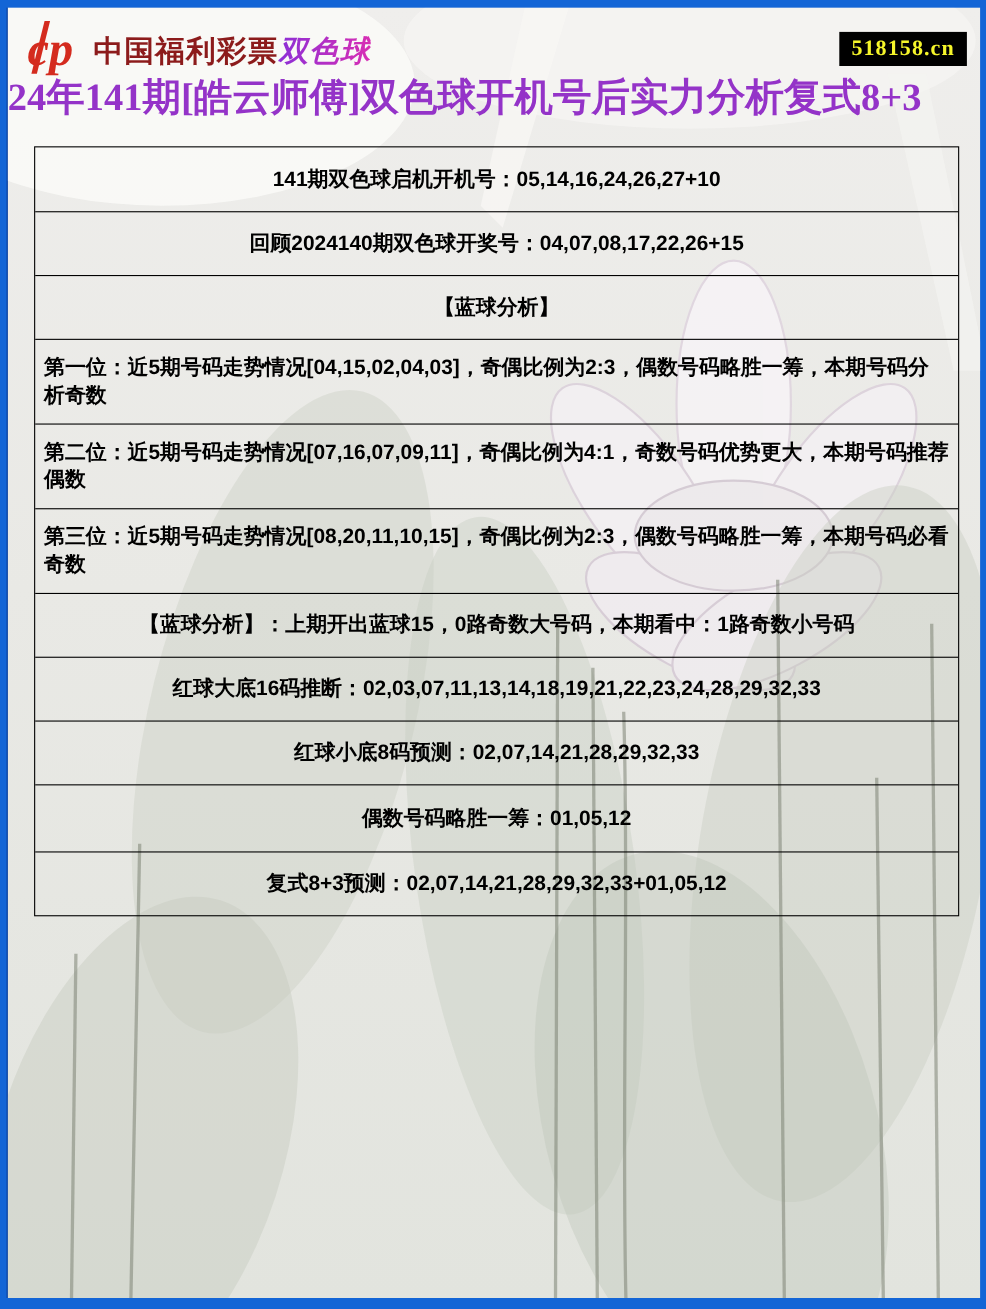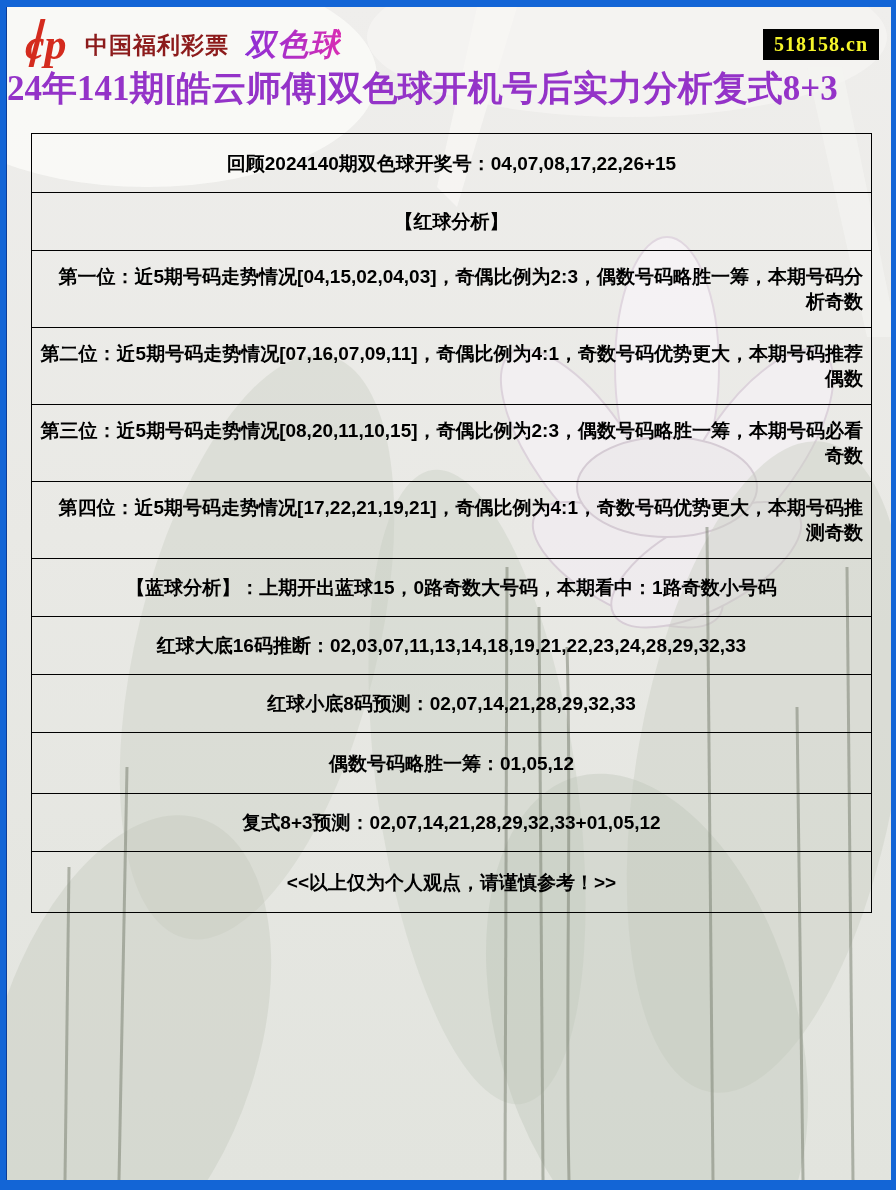--- a/index.html
+++ b/index.html
@@ -15,23 +15,23 @@
     border-left:1px solid #0c3c96;
     overflow:hidden;
   }
   svg.bg{position:absolute;top:0;left:0;z-index:0;}
   .content{position:absolute;top:0;left:0;right:0;bottom:0;z-index:1;}
 
   
   .header{position:absolute;top:6px;left:0;right:0;height:62px;}
   .logo{position:absolute;left:18px;top:4px;display:flex;align-items:center;}
   .logo-icon{display:inline-block;margin-right:8px;}
-  .brand{font-size:23px;font-weight:bold;color:#8c1b1b;letter-spacing:1px;}
-  .product{font-size:31px;font-weight:bold;font-style:italic;color:#a832d8;
-    margin-left:16px;letter-spacing:1px;
+  .brand{font-size:27px;font-weight:bold;color:#8c1b1b;letter-spacing:1px;}
+  .product{font-size:27px;font-weight:bold;font-style:italic;color:#a832d8;
+    margin-left:0;letter-spacing:1px;
     background:linear-gradient(90deg,#8c2fd6,#d82fb4);
     -webkit-background-clip:text;background-clip:text;-webkit-text-fill-color:transparent;}
   .badge{
     position:absolute;right:12px;top:16px;width:116px;height:31px;
     background:#000;color:#f5f52a;font-size:20px;font-weight:bold;
     font-family:"Liberation Serif",serif;
     display:flex;align-items:center;justify-content:center;letter-spacing:1px;
   }
 
   
@@ -46,21 +46,21 @@
     position:absolute;left:24px;top:126px;width:841px;
     border:1px solid #000;box-sizing:border-box;
   }
   .row{
     box-sizing:border-box;border-top:1px solid #000;
     display:flex;align-items:center;justify-content:center;
     font-size:19px;font-weight:bold;color:#000;text-align:center;
     line-height:25px;
   }
   .row:first-child{border-top:none;}
-  .row.left{justify-content:flex-start;text-align:right;padding:0 8px;}
+  .row.left{justify-content:flex-start;text-align:left;padding:0 8px;}
   .h59{height:58px;}
   .h77{height:77px;}
   .h61{height:61px;}
   .split{padding:0;}
   .split .cell{
     width:50%;height:100%;box-sizing:border-box;
     display:flex;align-items:center;justify-content:center;
   }
   .split .cell.right{border-left:1px solid #000;}
 </style>
@@ -114,30 +114,29 @@
         </span>
         <span class="brand">中国福利彩票</span>
         <span class="product">双色球</span>
       </div>
       <div class="badge">518158.cn</div>
     </div>
 
     <h1 class="title">24年141期[皓云师傅]双色球开机号后实力分析复式8+3</h1>
 
     <div class="table">
+      <div class="row h59">141期双色球启机开机号：05,14,16,24,26,27+10</div>
       <div class="row h59">回顾2024140期双色球开奖号：04,07,08,17,22,26+15</div>
-      <div class="row h59">【红球分析】</div>
+      <div class="row h59">【蓝球分析】</div>
       <div class="row h77 left">第一位：近5期号码走势情况[04,15,02,04,03]，奇偶比例为2:3，偶数号码略胜一筹，本期号码分析奇数</div>
       <div class="row h77 left">第二位：近5期号码走势情况[07,16,07,09,11]，奇偶比例为4:1，奇数号码优势更大，本期号码推荐偶数</div>
       <div class="row h77 left">第三位：近5期号码走势情况[08,20,11,10,15]，奇偶比例为2:3，偶数号码略胜一筹，本期号码必看奇数</div>
-      <div class="row h77 left">第四位：近5期号码走势情况[17,22,21,19,21]，奇偶比例为4:1，奇数号码优势更大，本期号码推测奇数</div>
       <div class="row h59">【蓝球分析】：上期开出蓝球15，0路奇数大号码，本期看中：1路奇数小号码</div>
       <div class="row h59">红球大底16码推断：02,03,07,11,13,14,18,19,21,22,23,24,28,29,32,33</div>
       <div class="row h59">红球小底8码预测：02,07,14,21,28,29,32,33</div>
       <div class="row h61 split">
         <div class="cell">偶数号码略胜一筹：01,05,12</div>
       </div>
       <div class="row h59">复式8+3预测：02,07,14,21,28,29,32,33+01,05,12</div>
-      <div class="row h61">&lt;&lt;以上仅为个人观点，请谨慎参考！&gt;&gt;</div>
     </div>
 
   </div>
 </div>
 
 </body></html>

